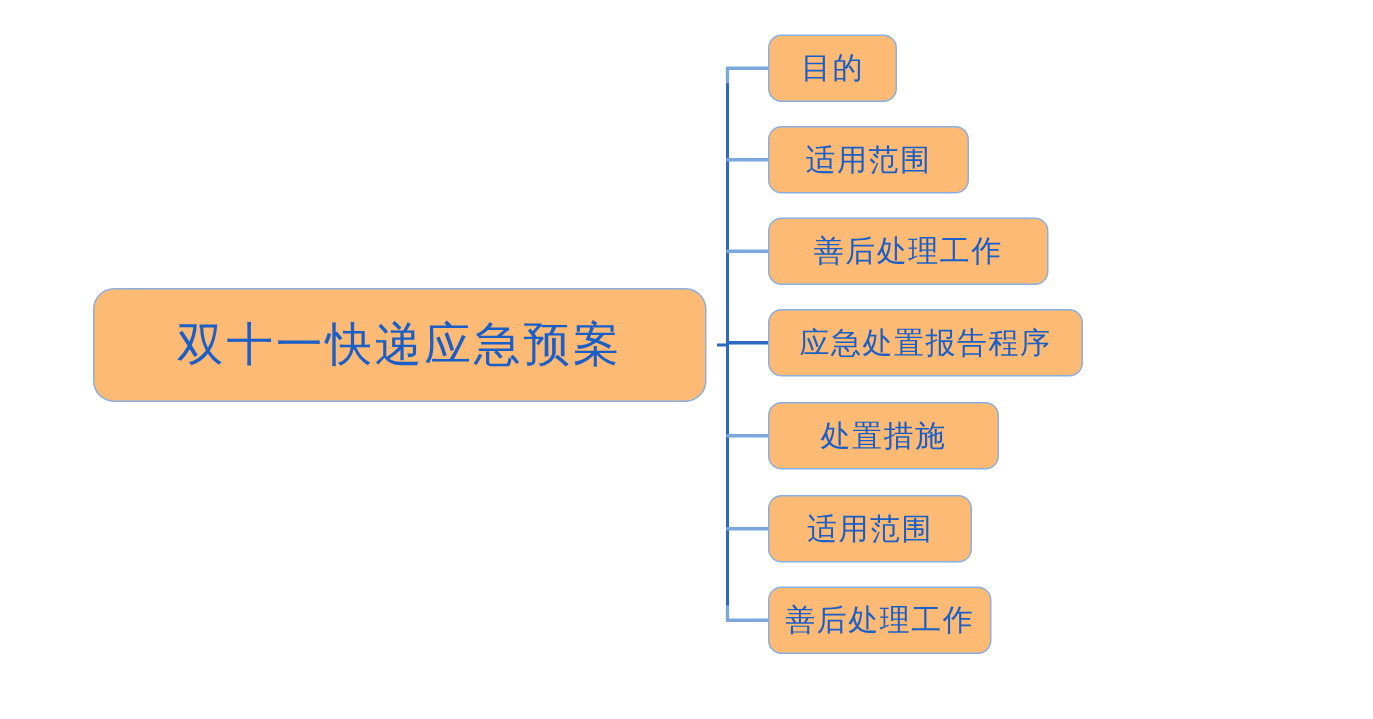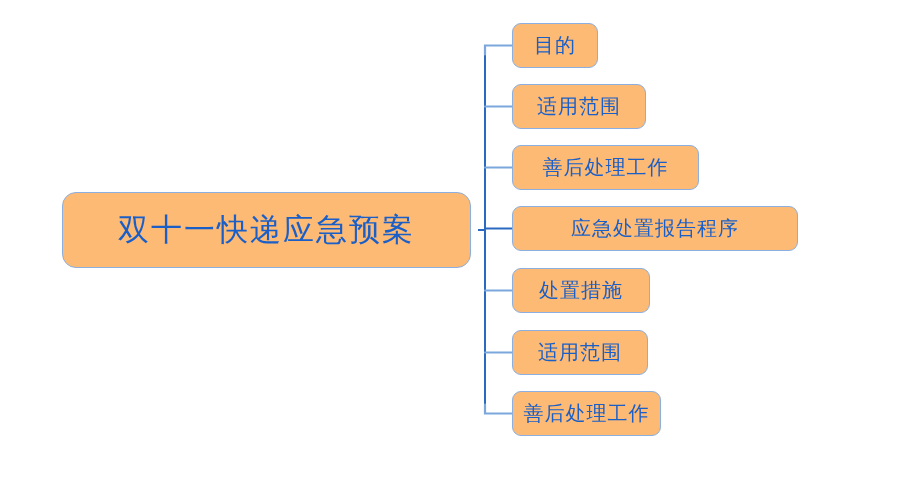--- a/index.html
+++ b/index.html
@@ -50,22 +50,22 @@
   }
   .node-child {
     left: 512px;
     height: 45px;
     border-radius: 9px;
     font-size: 20px;
   }
   .c0 { top: 23px;  width: 86px;  }
   .c1 { top: 84px;  width: 134px; }
   .c2 { top: 145px; width: 187px; }
-  .c3 { top: 206px; width: 286px; }
-  .c4 { top: 268px; width: 138px; font-family: Liberation Serif, serif; }
+  .c3 { top: 206px; width: 210px; }
+  .c4 { top: 268px; width: 154px; font-family: Liberation Serif, serif; }
   .c5 { top: 330px; width: 136px; }
   .c6 { top: 391px; width: 149px; }
 </style>
 </head>
 <body>
 
 <div id="canvas">
 
   <svg id="connectors" viewBox="0 0 915 479" xmlns="http://www.w3.org/2000/svg">
 

